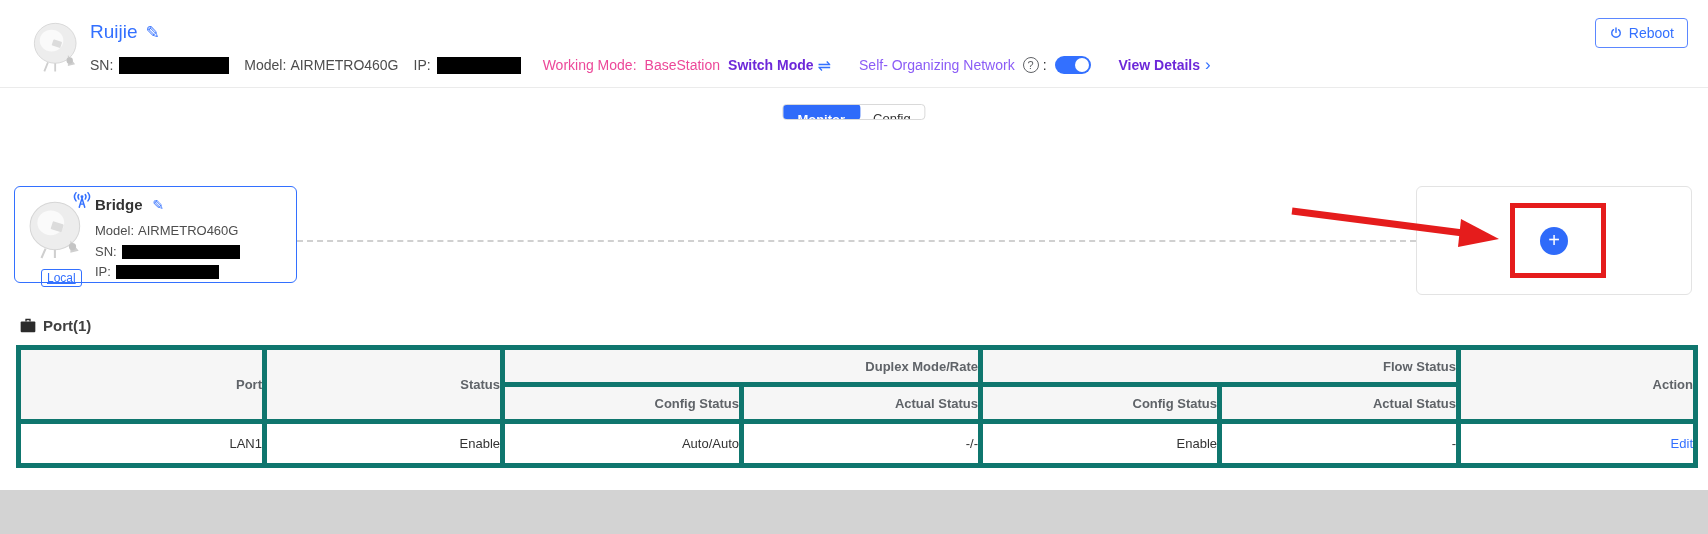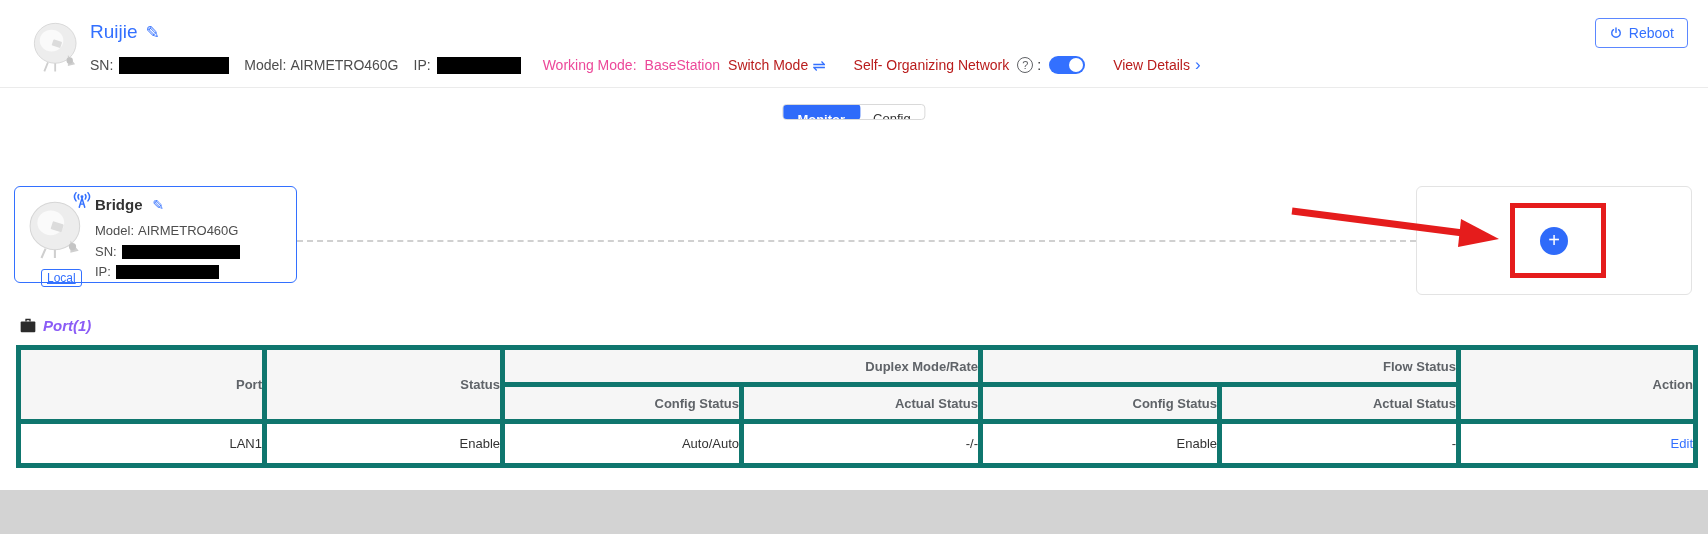--- a/index.html
+++ b/index.html
@@ -15,21 +15,21 @@
   .title-edit { color: #3370ff; font-size: 17px; margin-left: 8px; cursor: pointer; }
   .info-row { position: absolute; left: 90px; top: 55px; height: 20px; display: flex;
               align-items: center; font-size: 14px; color: #4d4d4d; white-space: nowrap; }
   .redact { background: #000; display: inline-block; }
   .rb-sn { width: 110px; height: 17px; margin-left: 6px; }
   .rb-ip { width: 84px; height: 17px; margin-left: 6px; }
   .ml4 { margin-left: 4px; } .ml8 { margin-left: 8px; } .ml15 { margin-left: 15px; }
   .ml22 { margin-left: 22px; } .ml28 { margin-left: 28px; }
   .gray { color: #ec4899; }
   .blue { color: #3370ff; }
-  .link { color: #b91c1c; cursor: pointer; }
+  .link { color: #6d28d9; cursor: pointer; font-weight: bold; }
   .swap-glyph { font-size: 16px; margin-left: 4px; font-family: "DejaVu Sans", sans-serif; }
   .help-circle { display: inline-block; width: 16px; height: 16px; border: 1px solid #606266;
                  border-radius: 50%; font-size: 11px; line-height: 14px; text-align: center;
                  color: #606266; margin-left: 8px; cursor: pointer; }
   .toggle { position: relative; width: 36px; height: 18px; border-radius: 9px;
             background: #3370ff; margin-left: 8px; cursor: pointer; }
   .toggle .knob { position: absolute; right: 2px; top: 2px; width: 14px; height: 14px;
                   border-radius: 50%; background: #fff; }
   .chevron { font-size: 17px; margin-left: 5px; line-height: 14px; }
   .reboot-btn { position: absolute; right: 20px; top: 18px; height: 30px; padding: 4px 13px;
@@ -65,21 +65,21 @@
   .add-btn { position: absolute; left: 50%; top: 50%; transform: translate(-50%,-50%);
              width: 28px; height: 28px; border-radius: 50%; background: #2f6bfa; color: #fff;
              font-size: 20px; line-height: 26px; text-align: center; cursor: pointer; }
   .red-rect { position: absolute; left: 1510px; top: 203px; width: 96px; height: 75px;
               border: 5px solid #e51c1c; z-index: 5; pointer-events: none; }
   .arrow-overlay { position: absolute; left: 0; top: 0; width: 1708px; height: 534px;
                    z-index: 6; pointer-events: none; }
 
   
   .port-heading { position: absolute; left: 20px; top: 317px; display: flex;
-                  align-items: center; gap: 7px; font-size: 15px; font-weight: bold; color: #8b5cf6; font-style: italic; }
+                  align-items: center; gap: 7px; font-size: 15px; font-weight: bold; color: #404040; }
   .briefcase-icon { width: 16px; height: 15px; }
   .port-table { position: absolute; left: 16px; top: 345px; width: 1677px;
                 border-collapse: collapse; table-layout: fixed; font-size: 13px; }
   .port-table th, .port-table td { border: 5px solid #0f766e; text-align: right; }
   .port-table th { background: #f6f6f6; color: #5f6368; font-weight: bold; height: 37px; }
   .port-table td { height: 44px; color: #333; background: #fff; }
   .edit-link { color: #3370ff; cursor: pointer; }
 
   
   .footer-strip { position: absolute; left: 0; top: 490px; width: 1708px; height: 44px;
@@ -107,21 +107,21 @@
       <span>SN:</span>
       <span class="redact rb-sn"></span>
       <span class="ml15">Model:</span>
       <span class="ml4">AIRMETRO460G</span>
       <span class="ml15">IP:</span>
       <span class="redact rb-ip"></span>
       <span class="ml22 gray">Working Mode:</span>
       <span class="ml8 gray">BaseStation</span>
       <span class="ml8 link">Switch Mode</span>
       <span class="blue swap-glyph">⇌</span>
-      <span class="ml28" style="color:#b91c1c;">Self- Organizing Network</span>
+      <span class="ml28" style="color:#8b5cf6;">Self- Organizing Network</span>
       <span class="help-circle">?</span>
       <span class="ml4" style="color:#303133;">:</span>
       <span class="toggle">
           <span class="knob"></span>
         </span>
       <span class="ml28 link">View Details</span>
       <span class="blue chevron">›</span>
     </div>
 
     <button class="reboot-btn">

